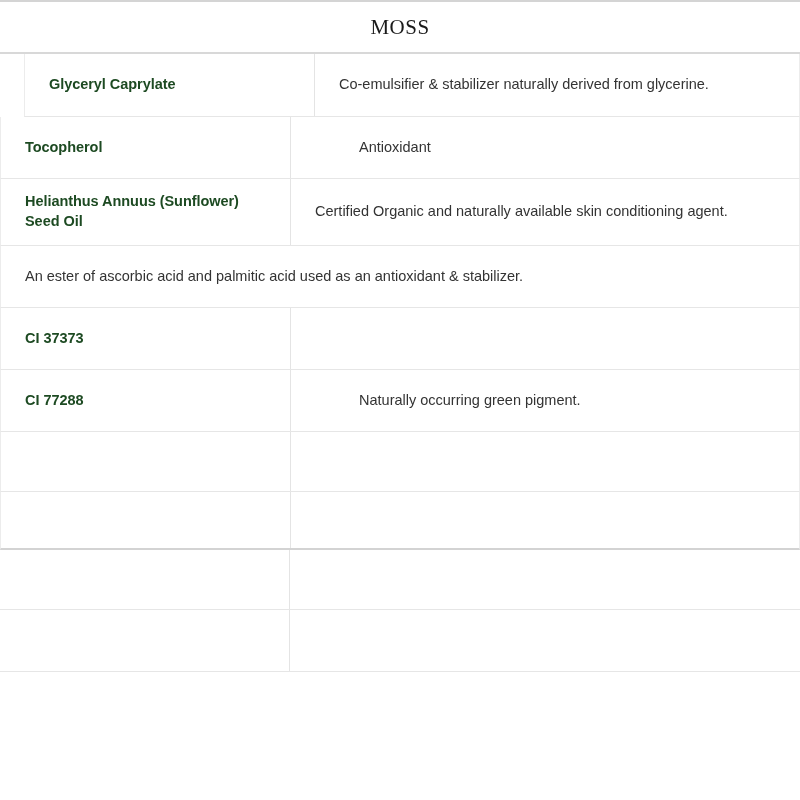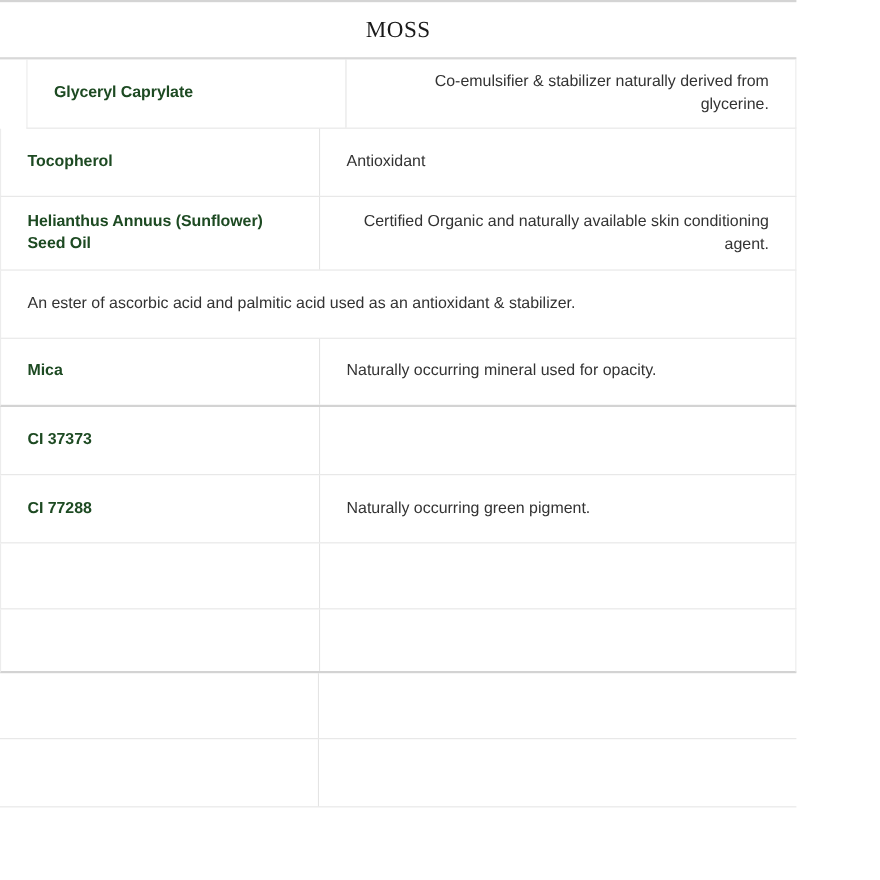--- a/index.html
+++ b/index.html
@@ -9,21 +9,21 @@
   }
   body {
     width: 800px;
     height: 800px;
     overflow: hidden;
     font-family: "Liberation Sans", sans-serif;
     -webkit-font-smoothing: antialiased;
   }
 
   .ingredient-table {
-    width: 724px;
+    width: 800px;
     height: 800px;
     box-sizing: border-box;
     border-top: 2px solid #d4d4d4;
     border-collapse: collapse;
     position: relative;
   }
 
   
   .table-header {
     height: 52px;
@@ -88,21 +88,21 @@
   }
   .desc-text {
     font-size: 14.5px;
     font-weight: 400;
     color: #333333;
     line-height: 1.45;
   }
 
   .h-63  { height: 63px; margin-left: 24px; }
   .h-67  { height: 67px; }
-  .h-62  { height: 62px; }
+  .h-62  { height: 62px; gap: 44px; }
   .h-60  { height: 60px; }
   .h-58  { height: 58px; }
 </style>
 </head>
 <body>
 
 <div class="ingredient-table">
 
   <div class="table-header">
     <div class="table-title">MOSS</div>
@@ -137,28 +137,20 @@
         <span class="desc-text">Certified Organic and naturally available skin conditioning agent.</span>
       </div>
     </div>
 
     <div class="row h-62">
       <div class="cell-desc">
         <span class="desc-text">An ester of ascorbic acid and palmitic acid used as an antioxidant &amp; stabilizer.</span>
       </div>
     </div>
 
-    <div class="row h-62 heavy-divider">
-      <div class="cell-name">
-        <span class="name-text">Mica</span>
-      </div>
-      <div class="cell-desc">
-        <span class="desc-text">Naturally occurring mineral used for opacity.</span>
-      </div>
-    </div>
 
     <div class="row h-62">
       <div class="cell-name">
         <span class="name-text">CI 37373</span>
       </div>
     </div>
 
     <div class="row h-62">
       <div class="cell-name">
         <span class="name-text">CI 77288</span>

